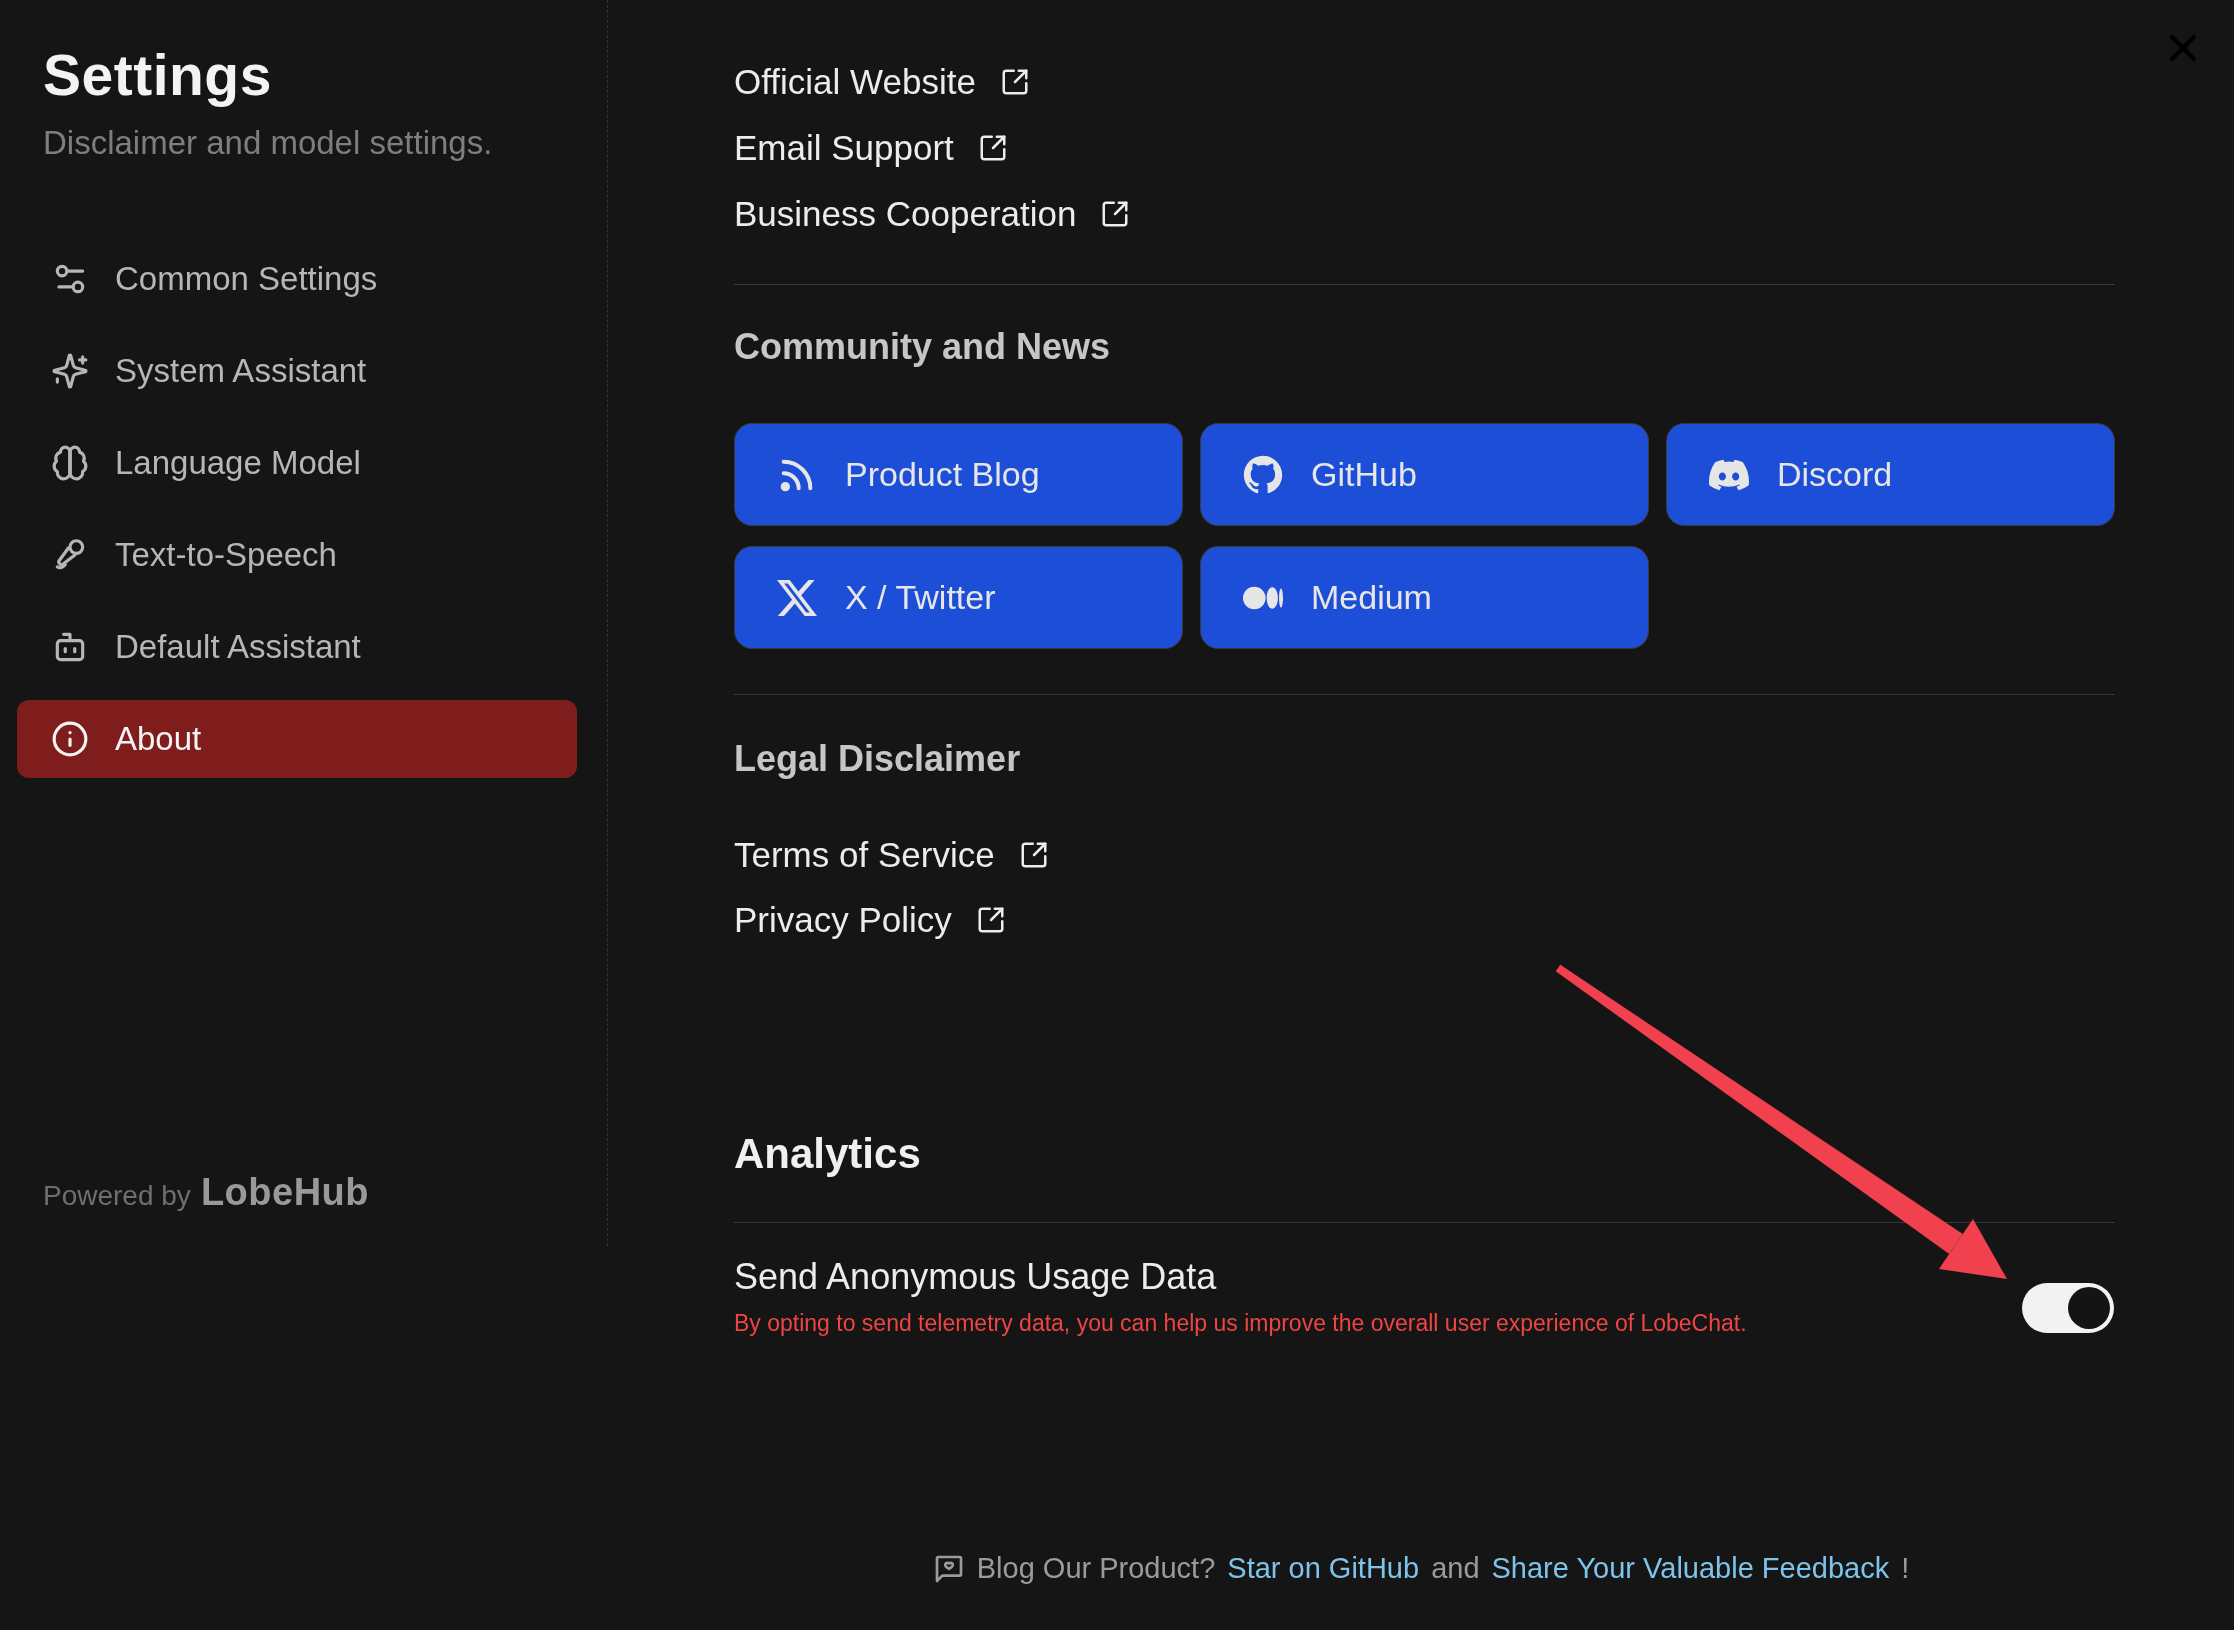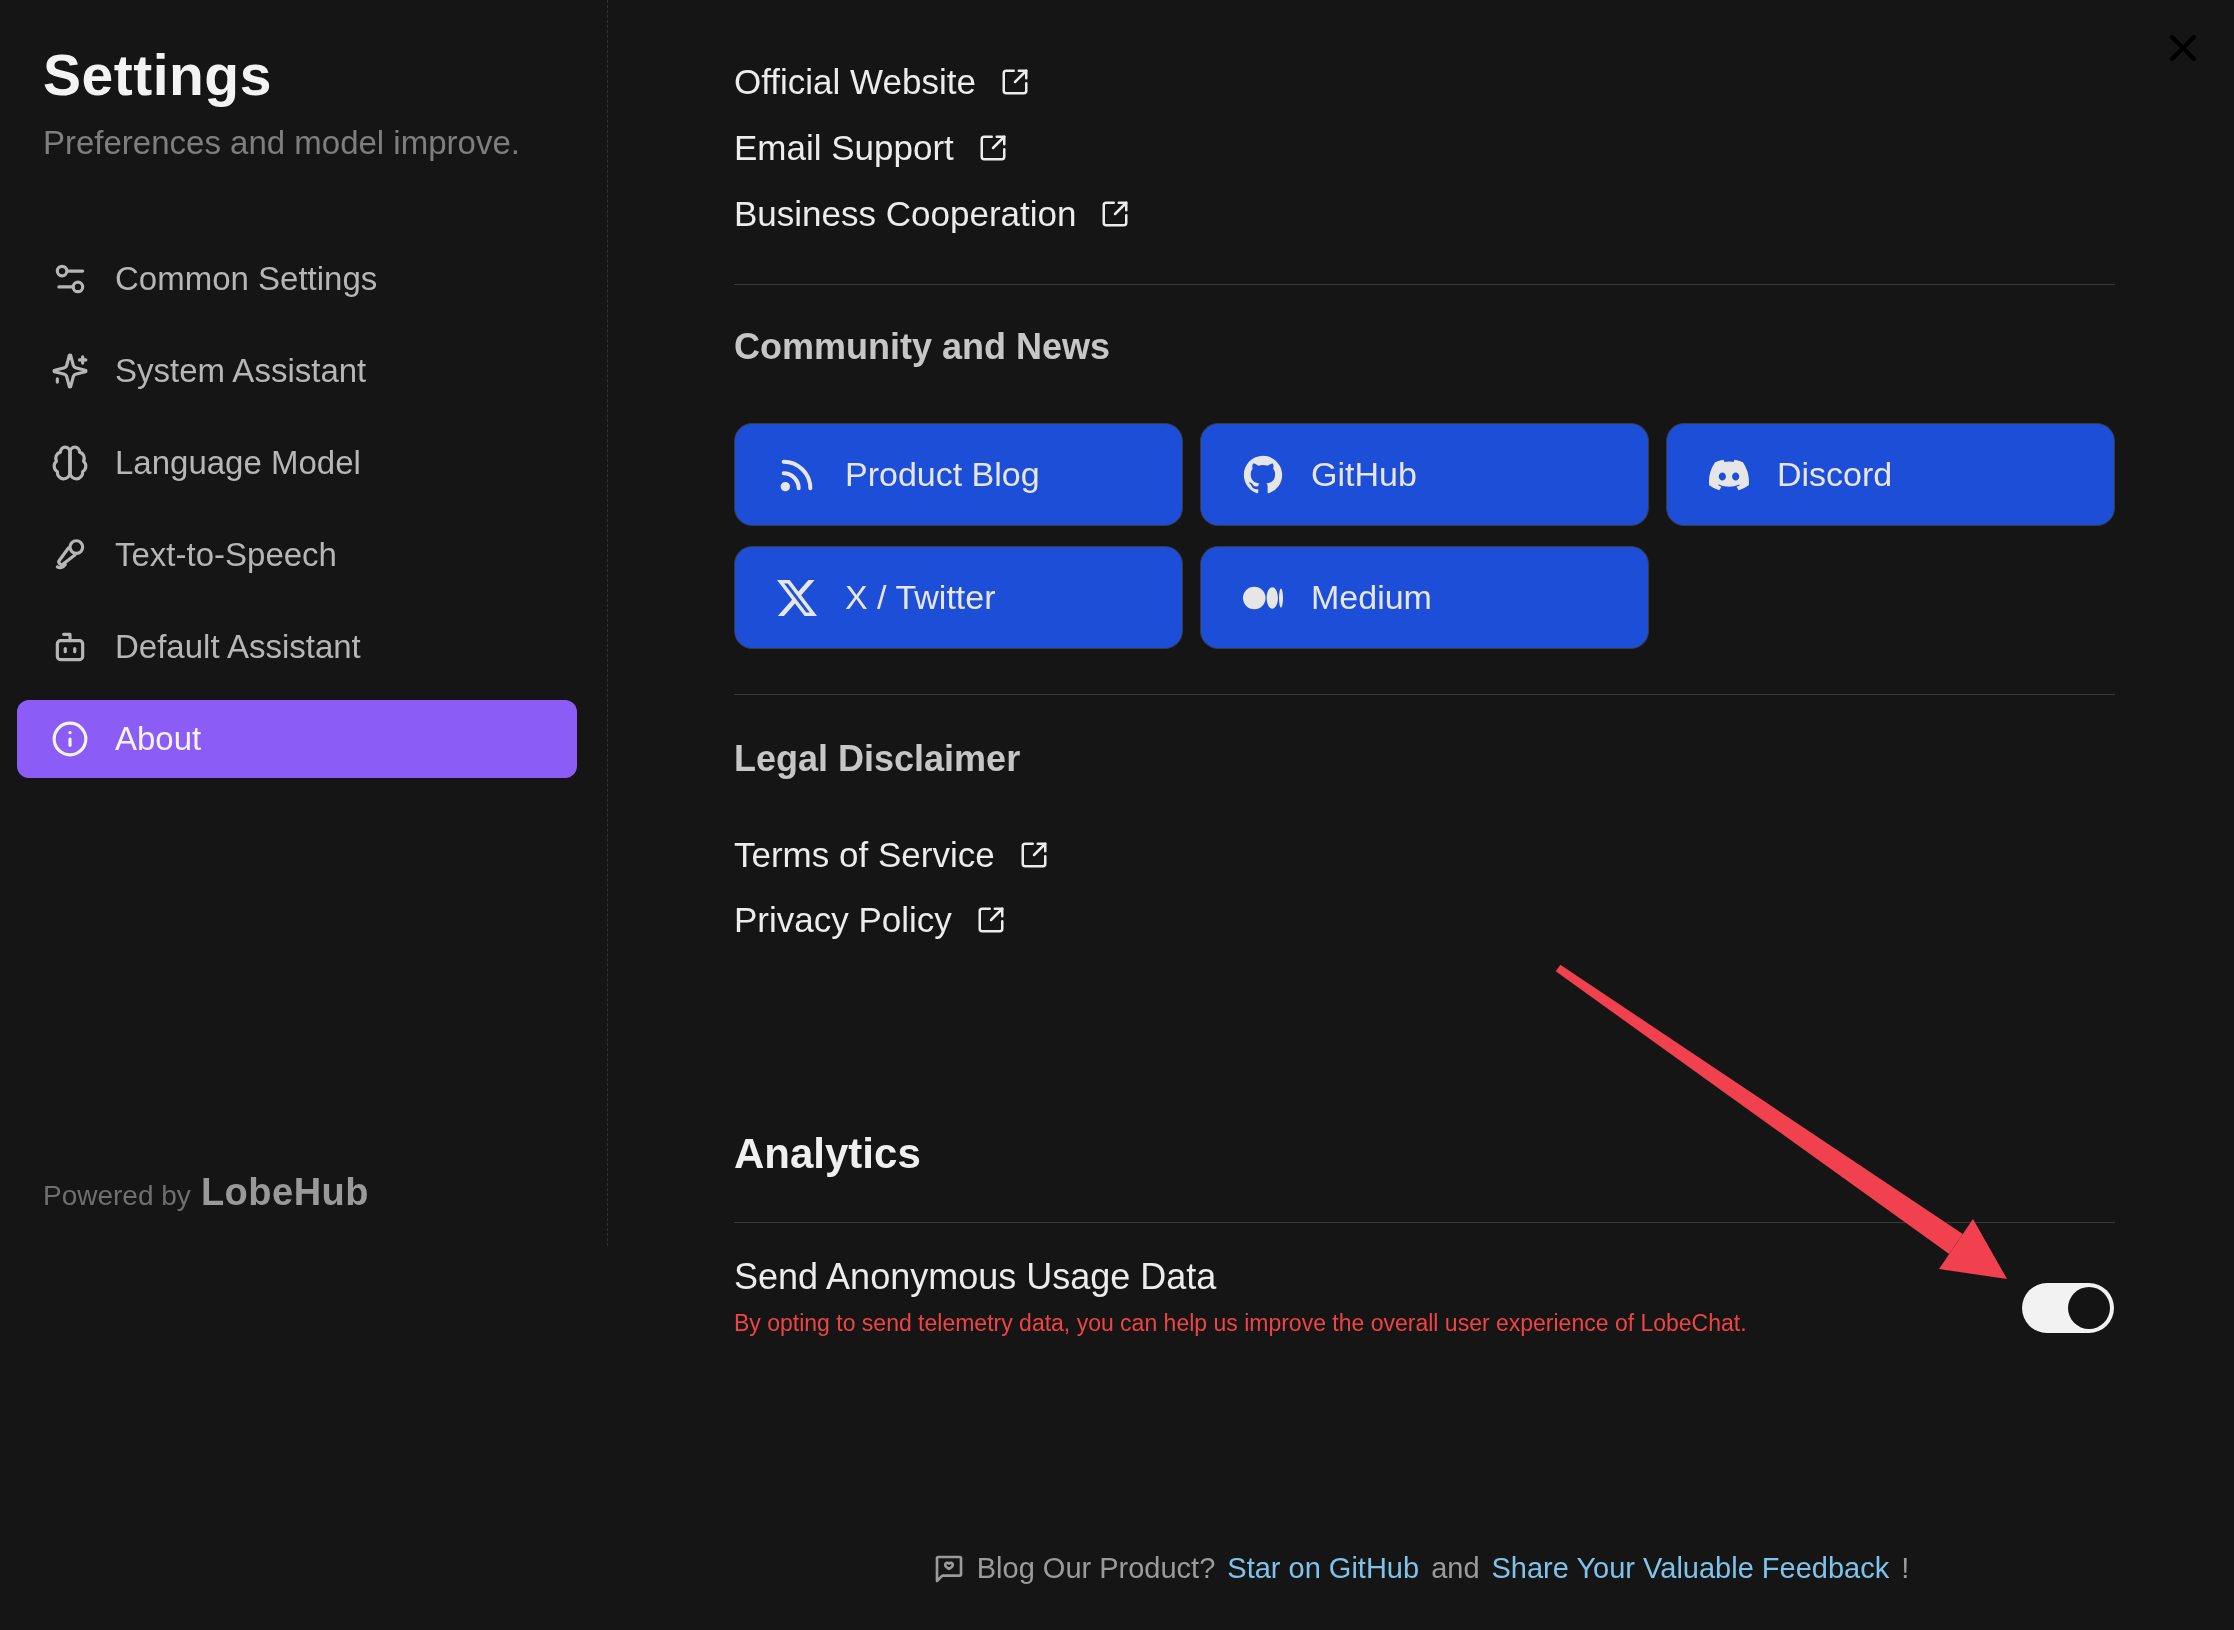--- a/index.html
+++ b/index.html
@@ -41,21 +41,21 @@
     gap: 26px;
     height: 78px;
     padding-left: 34px;
     border-radius: 12px;
     margin-bottom: 14px;
     color: #b6b6b6;
     font-size: 33px;
     cursor: pointer;
   }
   .side-item svg { width: 38px; height: 38px; flex: 0 0 38px; }
-  .side-item.active { background: #8b5cf6; color: #f4f4f4; }
+  .side-item.active { background: #7f1d1d; color: #f4f4f4; }
   .sidebar-footer {
     position: absolute;
     left: 43px;
     bottom: 32px;
     font-size: 28px;
     color: #6f6f6f;
   }
   .sidebar-footer b { font-size: 38px; color: #999; margin-left: 10px; letter-spacing: 0.5px; }
 
   
@@ -166,21 +166,21 @@
   .arrow-overlay { position: absolute; left: 920px; top: 940px; width: 520px; height: 380px; pointer-events: none; }
 
   svg.stroke { fill: none; stroke: currentColor; stroke-width: 2; stroke-linecap: round; stroke-linejoin: round; }
   svg.fill { fill: currentColor; stroke: none; }
 </style>
 </head>
 <body>
 
 <aside class="sidebar">
   <h1>Settings</h1>
-  <p class="subtitle">Preferences and model improve.</p>
+  <p class="subtitle">Disclaimer and model settings.</p>
 
   <nav class="nav">
     <div class="side-item">
       <svg class="stroke" viewBox="0 0 24 24">
           <path d="M20 7h-9"></path>
           <path d="M14 17H5"></path>
           <circle cx="17" cy="17" r="3"></circle>
           <circle cx="7" cy="7" r="3"></circle>
         </svg>
       <span>Common Settings</span>

